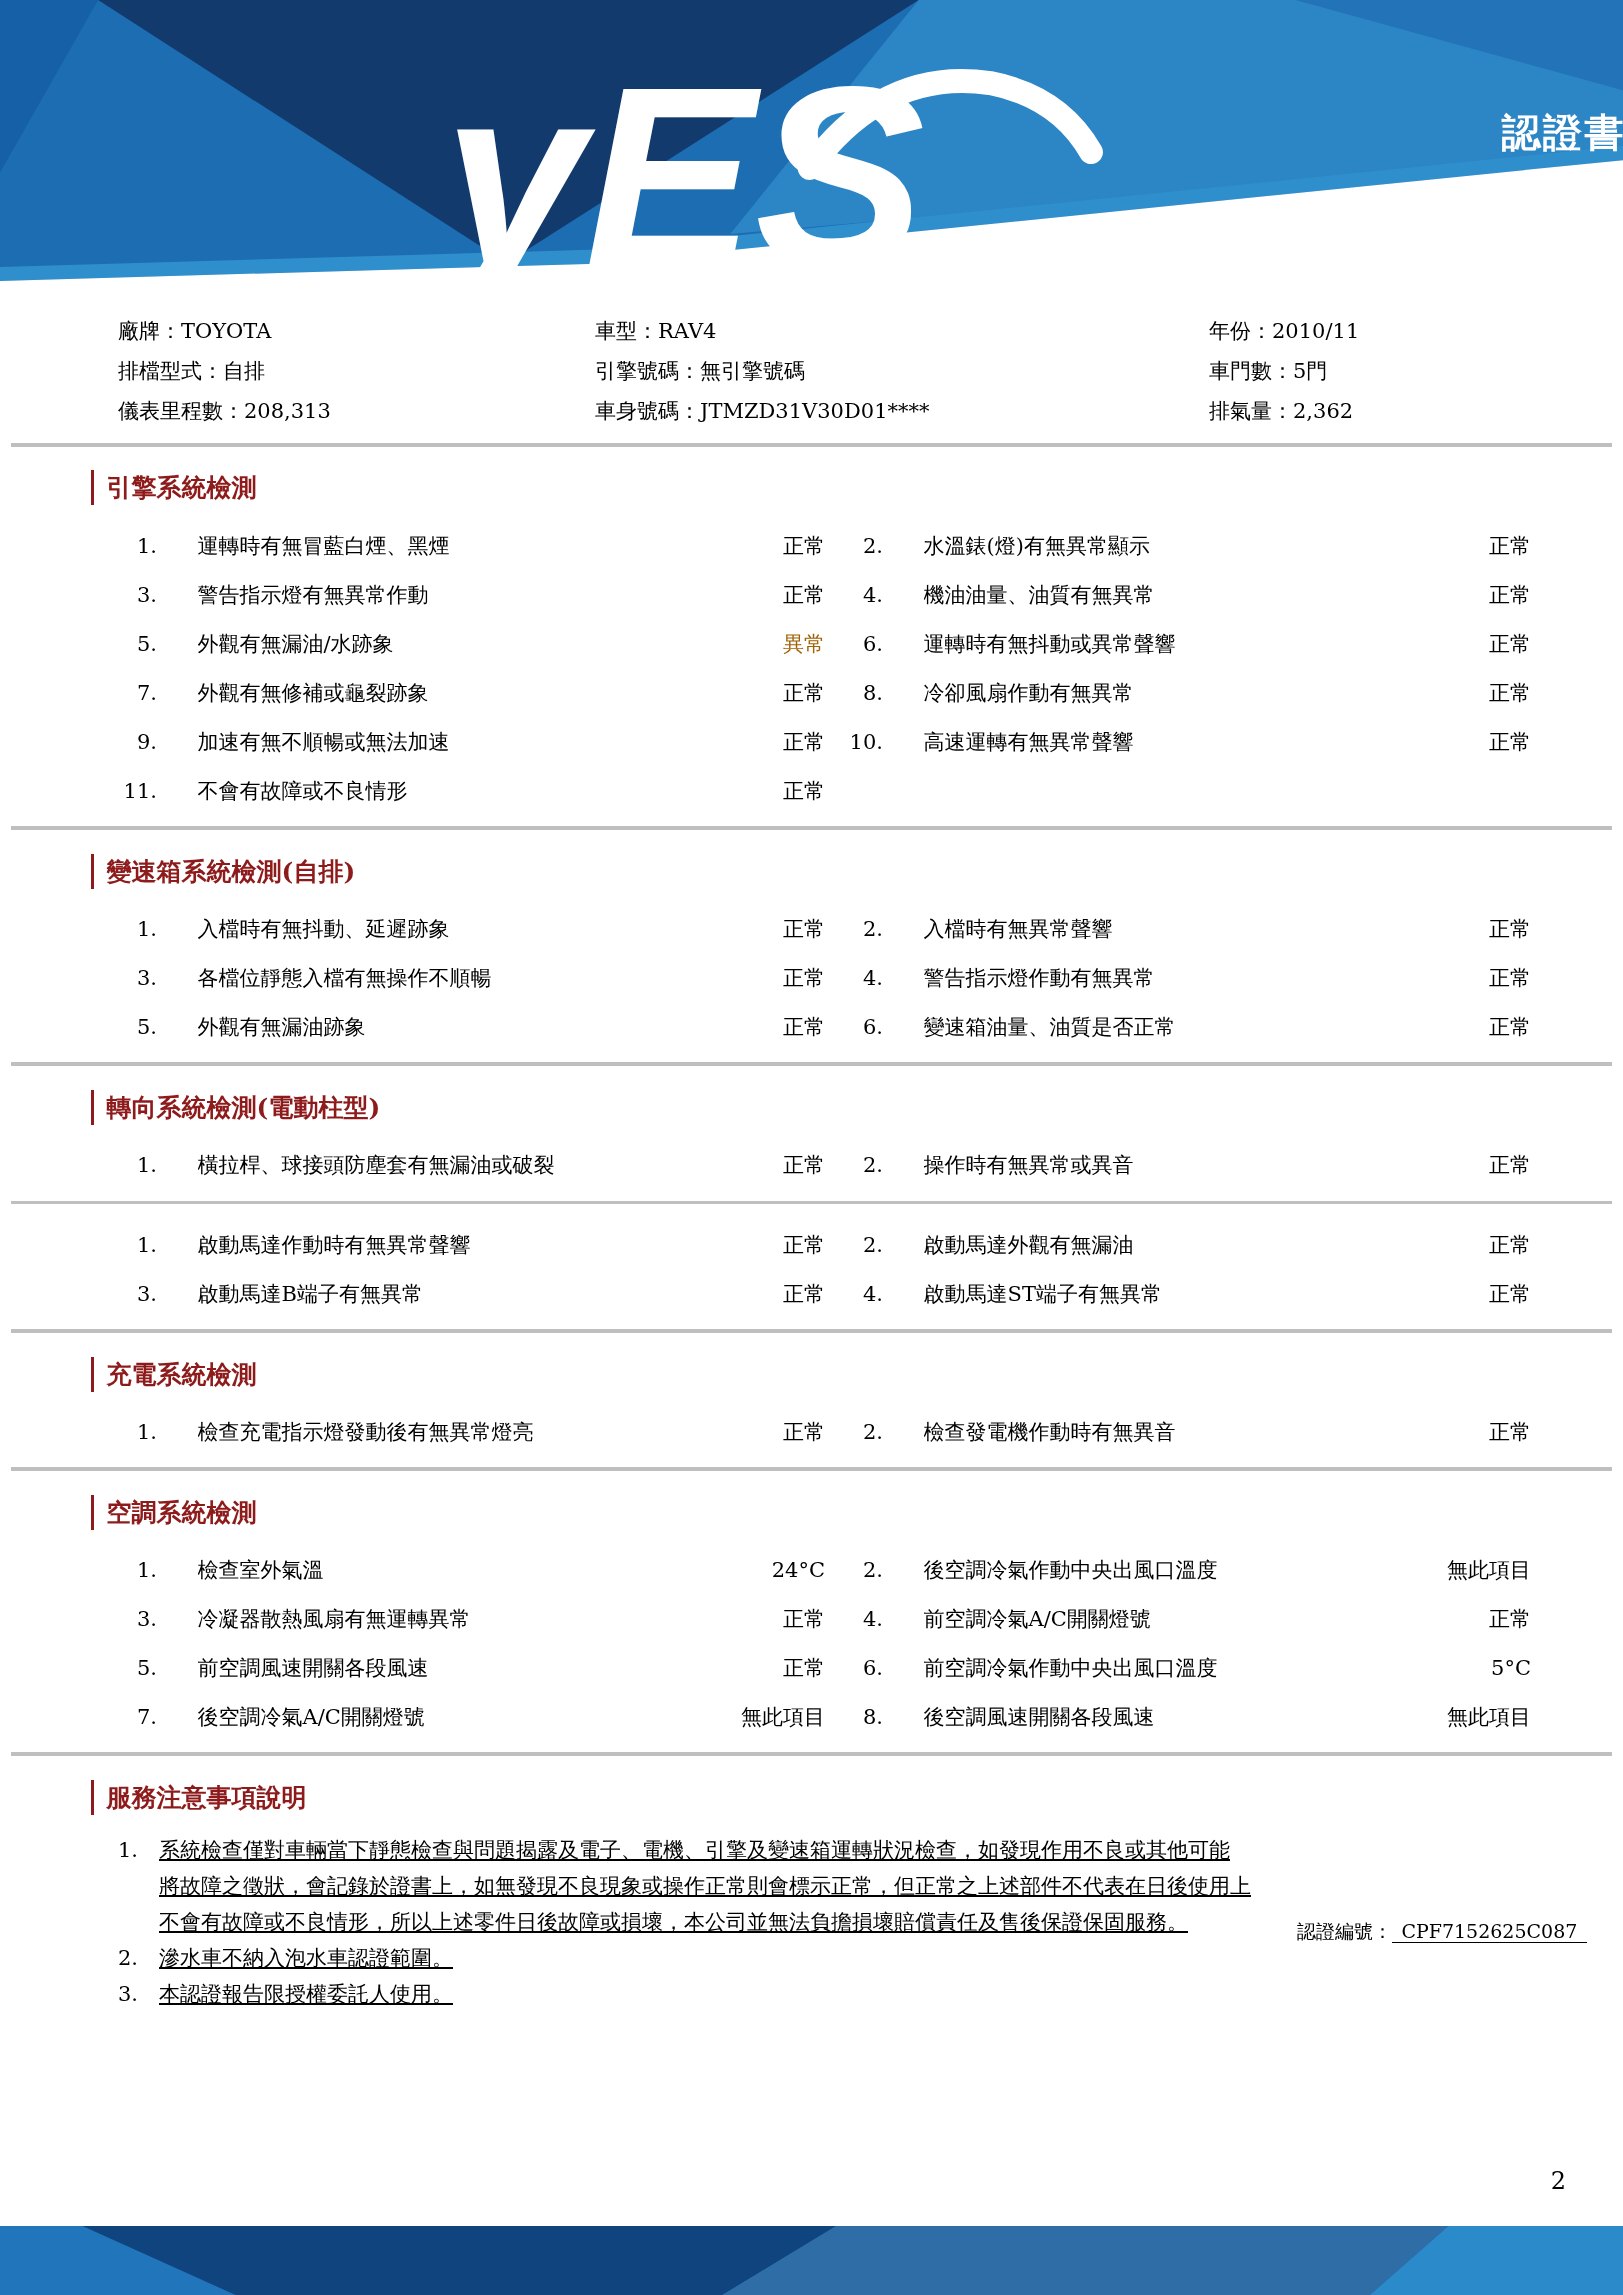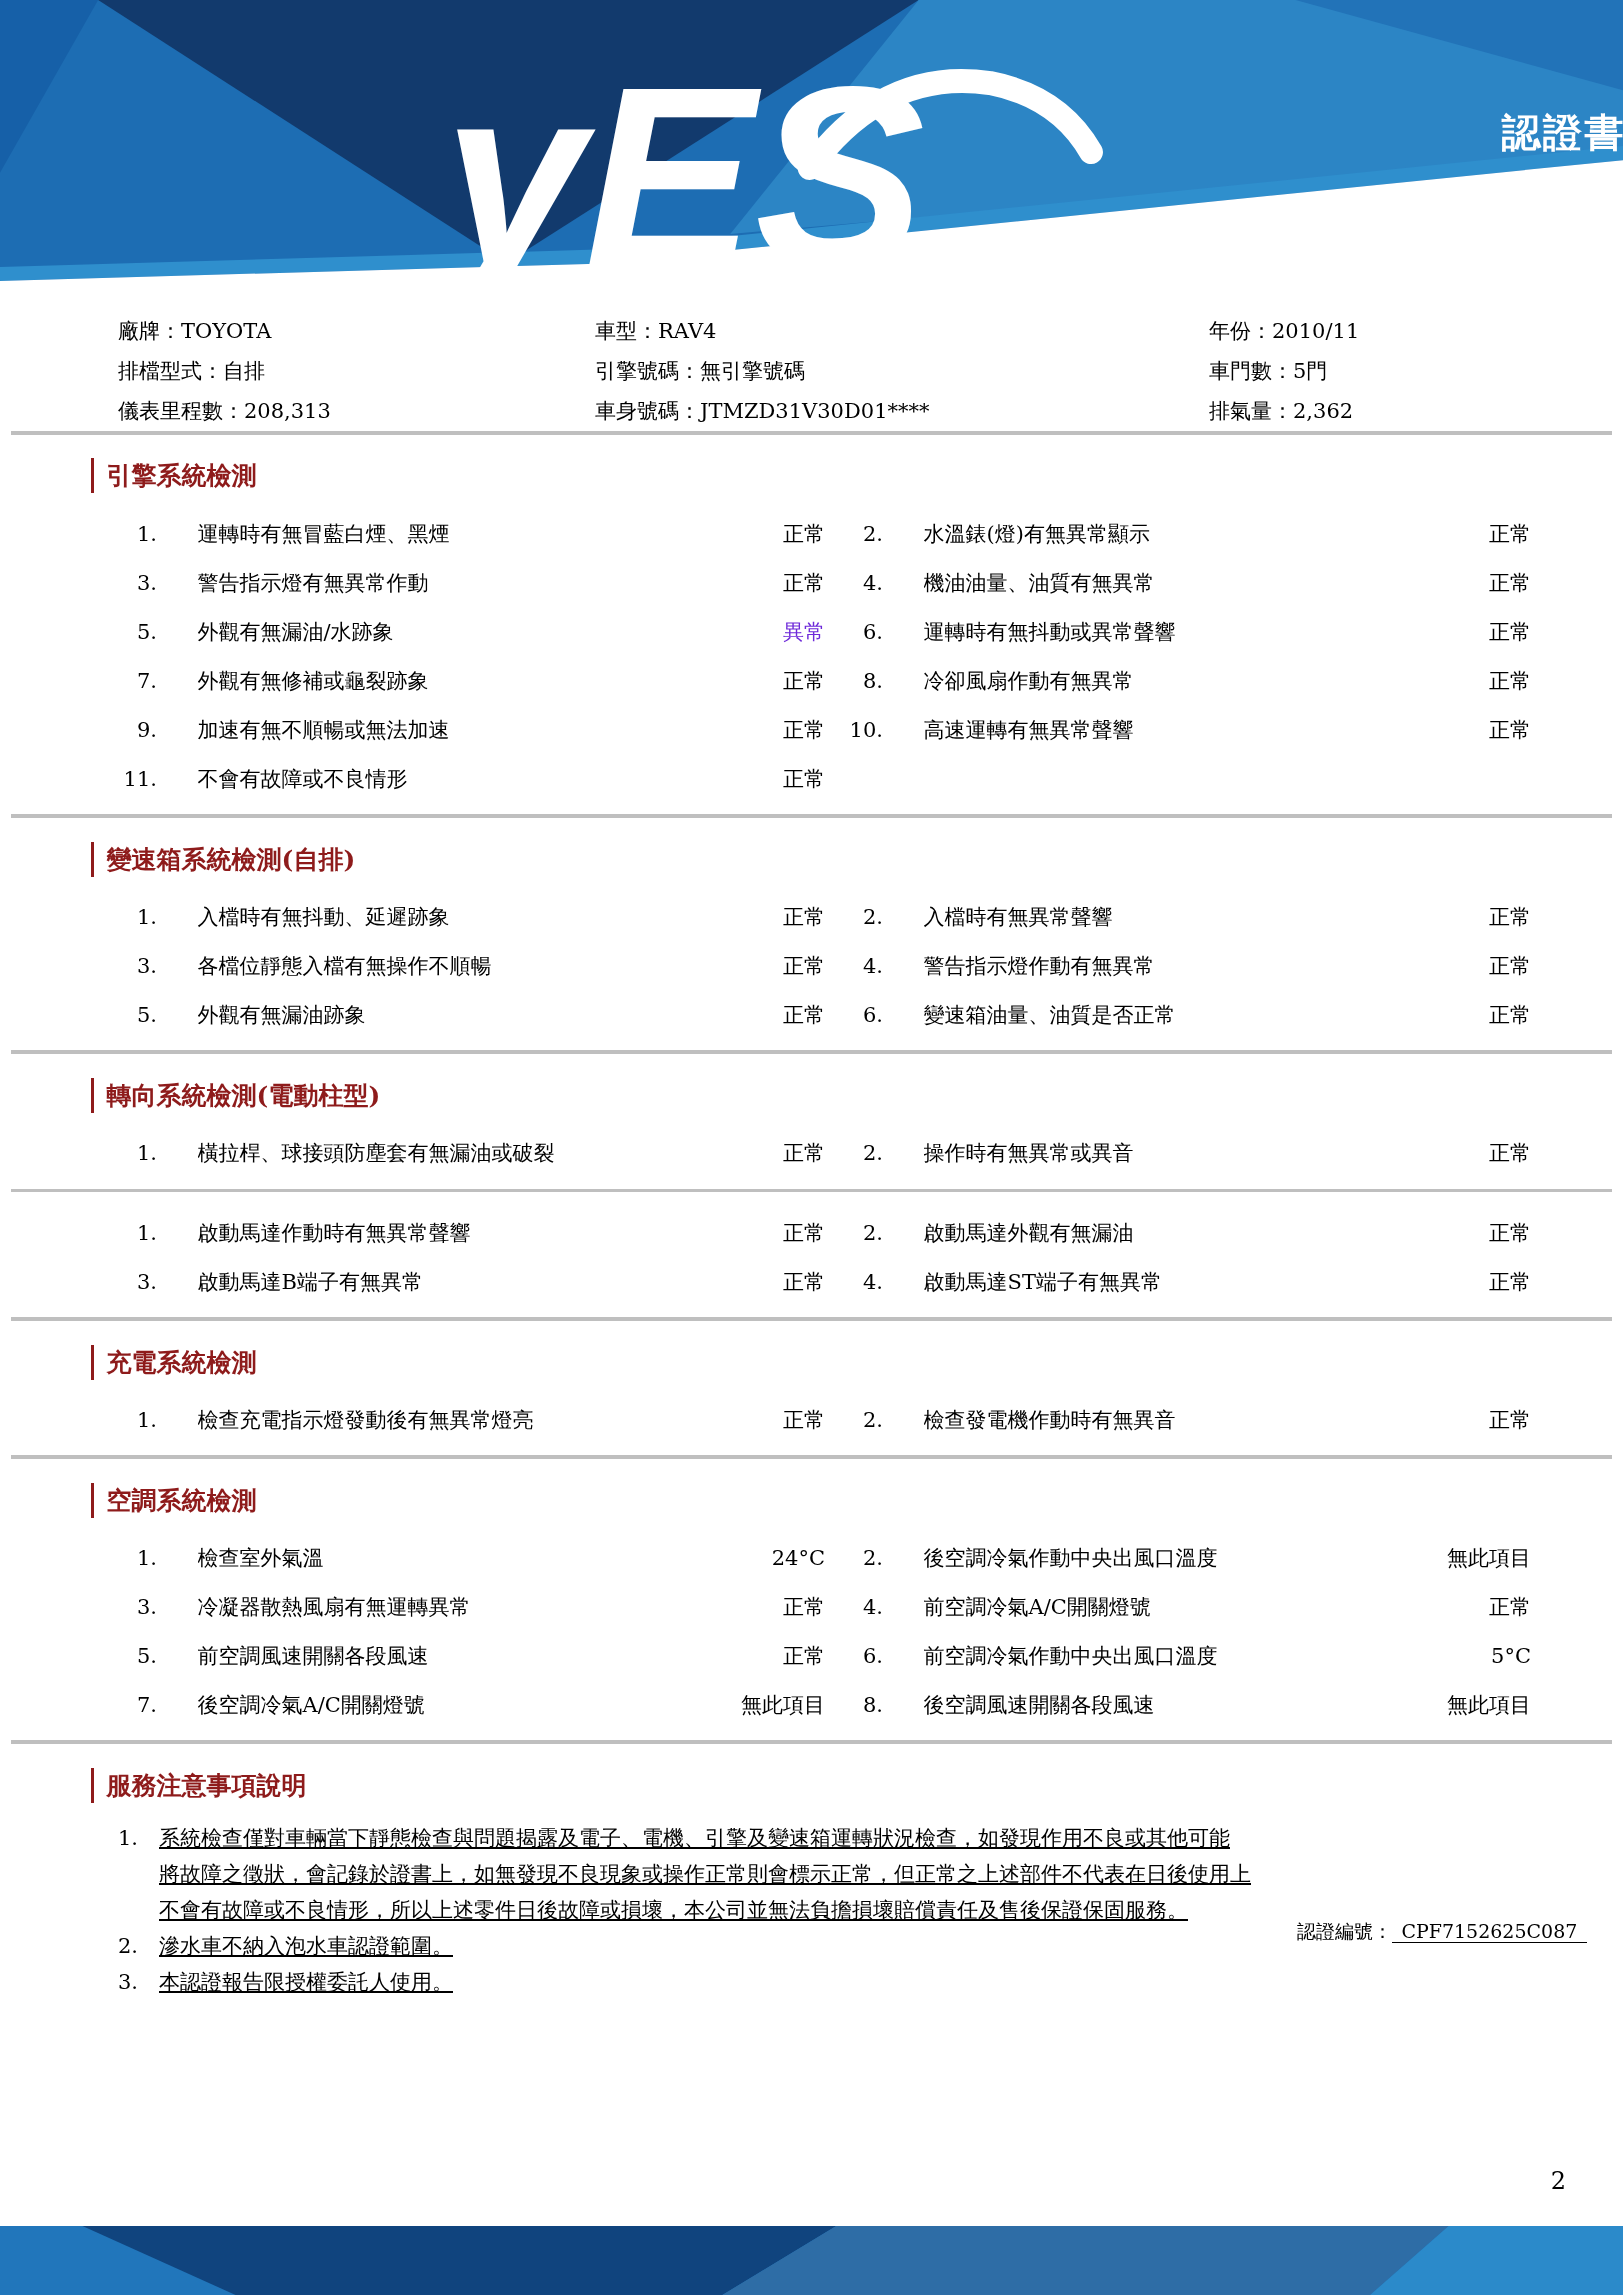--- a/index.html
+++ b/index.html
@@ -21,21 +21,21 @@
     display:flex;align-items:center;gap:20.4px;
   }
   .header-title{
     font-family:"Liberation Sans","DejaVu Sans",sans-serif;
     font-weight:bold;font-size:39px;color:#ffffff;
     letter-spacing:2.4px;margin:0;line-height:86px;
   }
 
   
   .vehicle-info{
-    margin:19px 92px 0 118px;
+    margin:19px 92px 12px 118px;
     display:grid;
     grid-template-columns:477px 614px 1fr;
     grid-auto-rows:40px;
     align-items:center;
     font-size:21px;
   }
 
   
   .rule{height:3.9px;background:#bfbfbf;margin:0 11px;}
 
@@ -47,21 +47,21 @@
     padding-left:12.6px;line-height:35px;
   }
   .rows{margin:15.7px 92px 11px 118px;font-size:21px;}
   .item-row{display:flex;height:49px;align-items:center;}
   .half{display:flex;align-items:baseline;}
   .half.left{width:707px;}
   .half.right{flex:1;margin-left:19px;}
   .num{min-width:39px;text-align:right;margin-right:5.5px;white-space:nowrap;}
   .label{flex:1;white-space:nowrap;overflow:hidden;margin-left:35px;}
   .status{min-width:134px;text-align:right;white-space:nowrap;}
-  .status.abnormal{color:#6d28d9;}
+  .status.abnormal{color:#a16207;}
 
   
   .notes{margin:17.3px 92px 0 118px;font-size:21px;}
   .note{display:flex;align-items:flex-start;line-height:36px;}
   .note .nnum{min-width:41px;white-space:nowrap;}
   .note-lines{flex:1;text-decoration:underline;}
 
   
   .cert{
     position:absolute;left:1297px;top:1916px;

